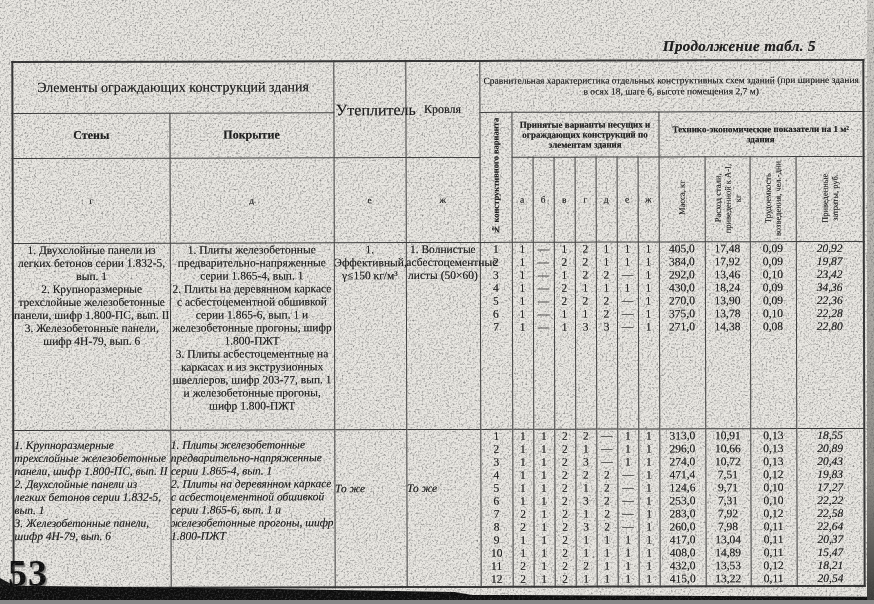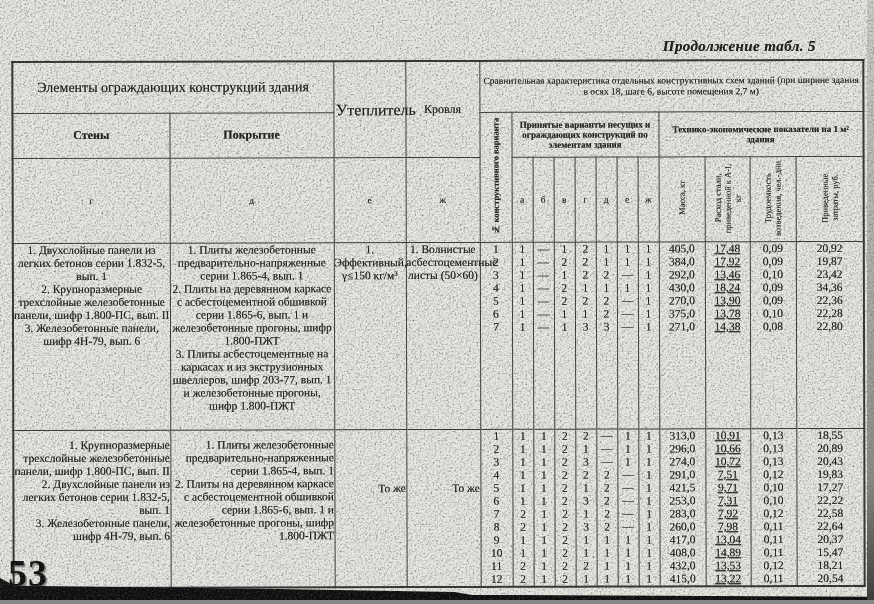--- a/index.html
+++ b/index.html
@@ -38,26 +38,26 @@
   .vt{
     writing-mode:vertical-rl;transform:rotate(180deg);
     display:inline-block;max-height:76px;
     font-size:8.5px;line-height:10px;text-align:center;white-space:normal;
   }
   .vt.tall{max-height:118px;}
   td.txt{
     font-size:10.8px;line-height:1.18;text-align:left;
     padding:4px 4px 4px 5px;white-space:pre-line;vertical-align:top;margin-left:28px;
   }
-  td.txt.ctr{text-align:right;padding-top:8px;}
+  td.txt.ctr{text-align:left;padding-top:8px;font-style:italic;}
   td.c-no{text-align:center;}
   td.c-mass{text-align:right;padding-right:5px;}
-  td.c-steel{text-align:right;padding-right:7px;text-decoration:underline;}
+  td.c-steel{text-align:right;padding-right:7px;}
   td.c-labor{text-align:center;}
-  td.c-cost{text-align:right;padding-right:14px;}
+  td.c-cost{text-align:right;padding-right:14px;font-style:italic;}
   tr.filler td{height:95px;}
   .page-num{
     position:absolute;left:8px;bottom:8px;z-index:4;
     font-size:38px;font-weight:bold;letter-spacing:1px;line-height:1;
     color:#0e0e0e;text-shadow:1.5px 1.5px 1px rgba(20,20,20,.45);
   }
   .edge-bottom{
     position:absolute;left:0;bottom:0;width:100%;height:16px;background:#0d0d0d;z-index:3;
     clip-path:polygon(0 10%,30% 30%,52% 50%,54% 68%,100% 80%,100% 100%,0 100%);
   }
@@ -304,35 +304,35 @@
         </tr>
         <tr>
           <td class="c-no">4</td>
           <td class="c-a">1</td>
           <td class="c-b">1</td>
           <td class="c-v">2</td>
           <td class="c-g">2</td>
           <td class="c-d">2</td>
           <td class="c-e">—</td>
           <td class="c-zh">1</td>
-          <td class="c-mass">291,0</td>
+          <td class="c-mass">471,4</td>
           <td class="c-steel">7,51</td>
           <td class="c-labor">0,12</td>
           <td class="c-cost">19,83</td>
         </tr>
         <tr>
           <td class="c-no">5</td>
           <td class="c-a">1</td>
           <td class="c-b">1</td>
           <td class="c-v">2</td>
           <td class="c-g">1</td>
           <td class="c-d">2</td>
           <td class="c-e">—</td>
           <td class="c-zh">1</td>
-          <td class="c-mass">421,5</td>
+          <td class="c-mass">124,6</td>
           <td class="c-steel">9,71</td>
           <td class="c-labor">0,10</td>
           <td class="c-cost">17,27</td>
         </tr>
         <tr>
           <td class="c-no">6</td>
           <td class="c-a">1</td>
           <td class="c-b">1</td>
           <td class="c-v">2</td>
           <td class="c-g">3</td>

